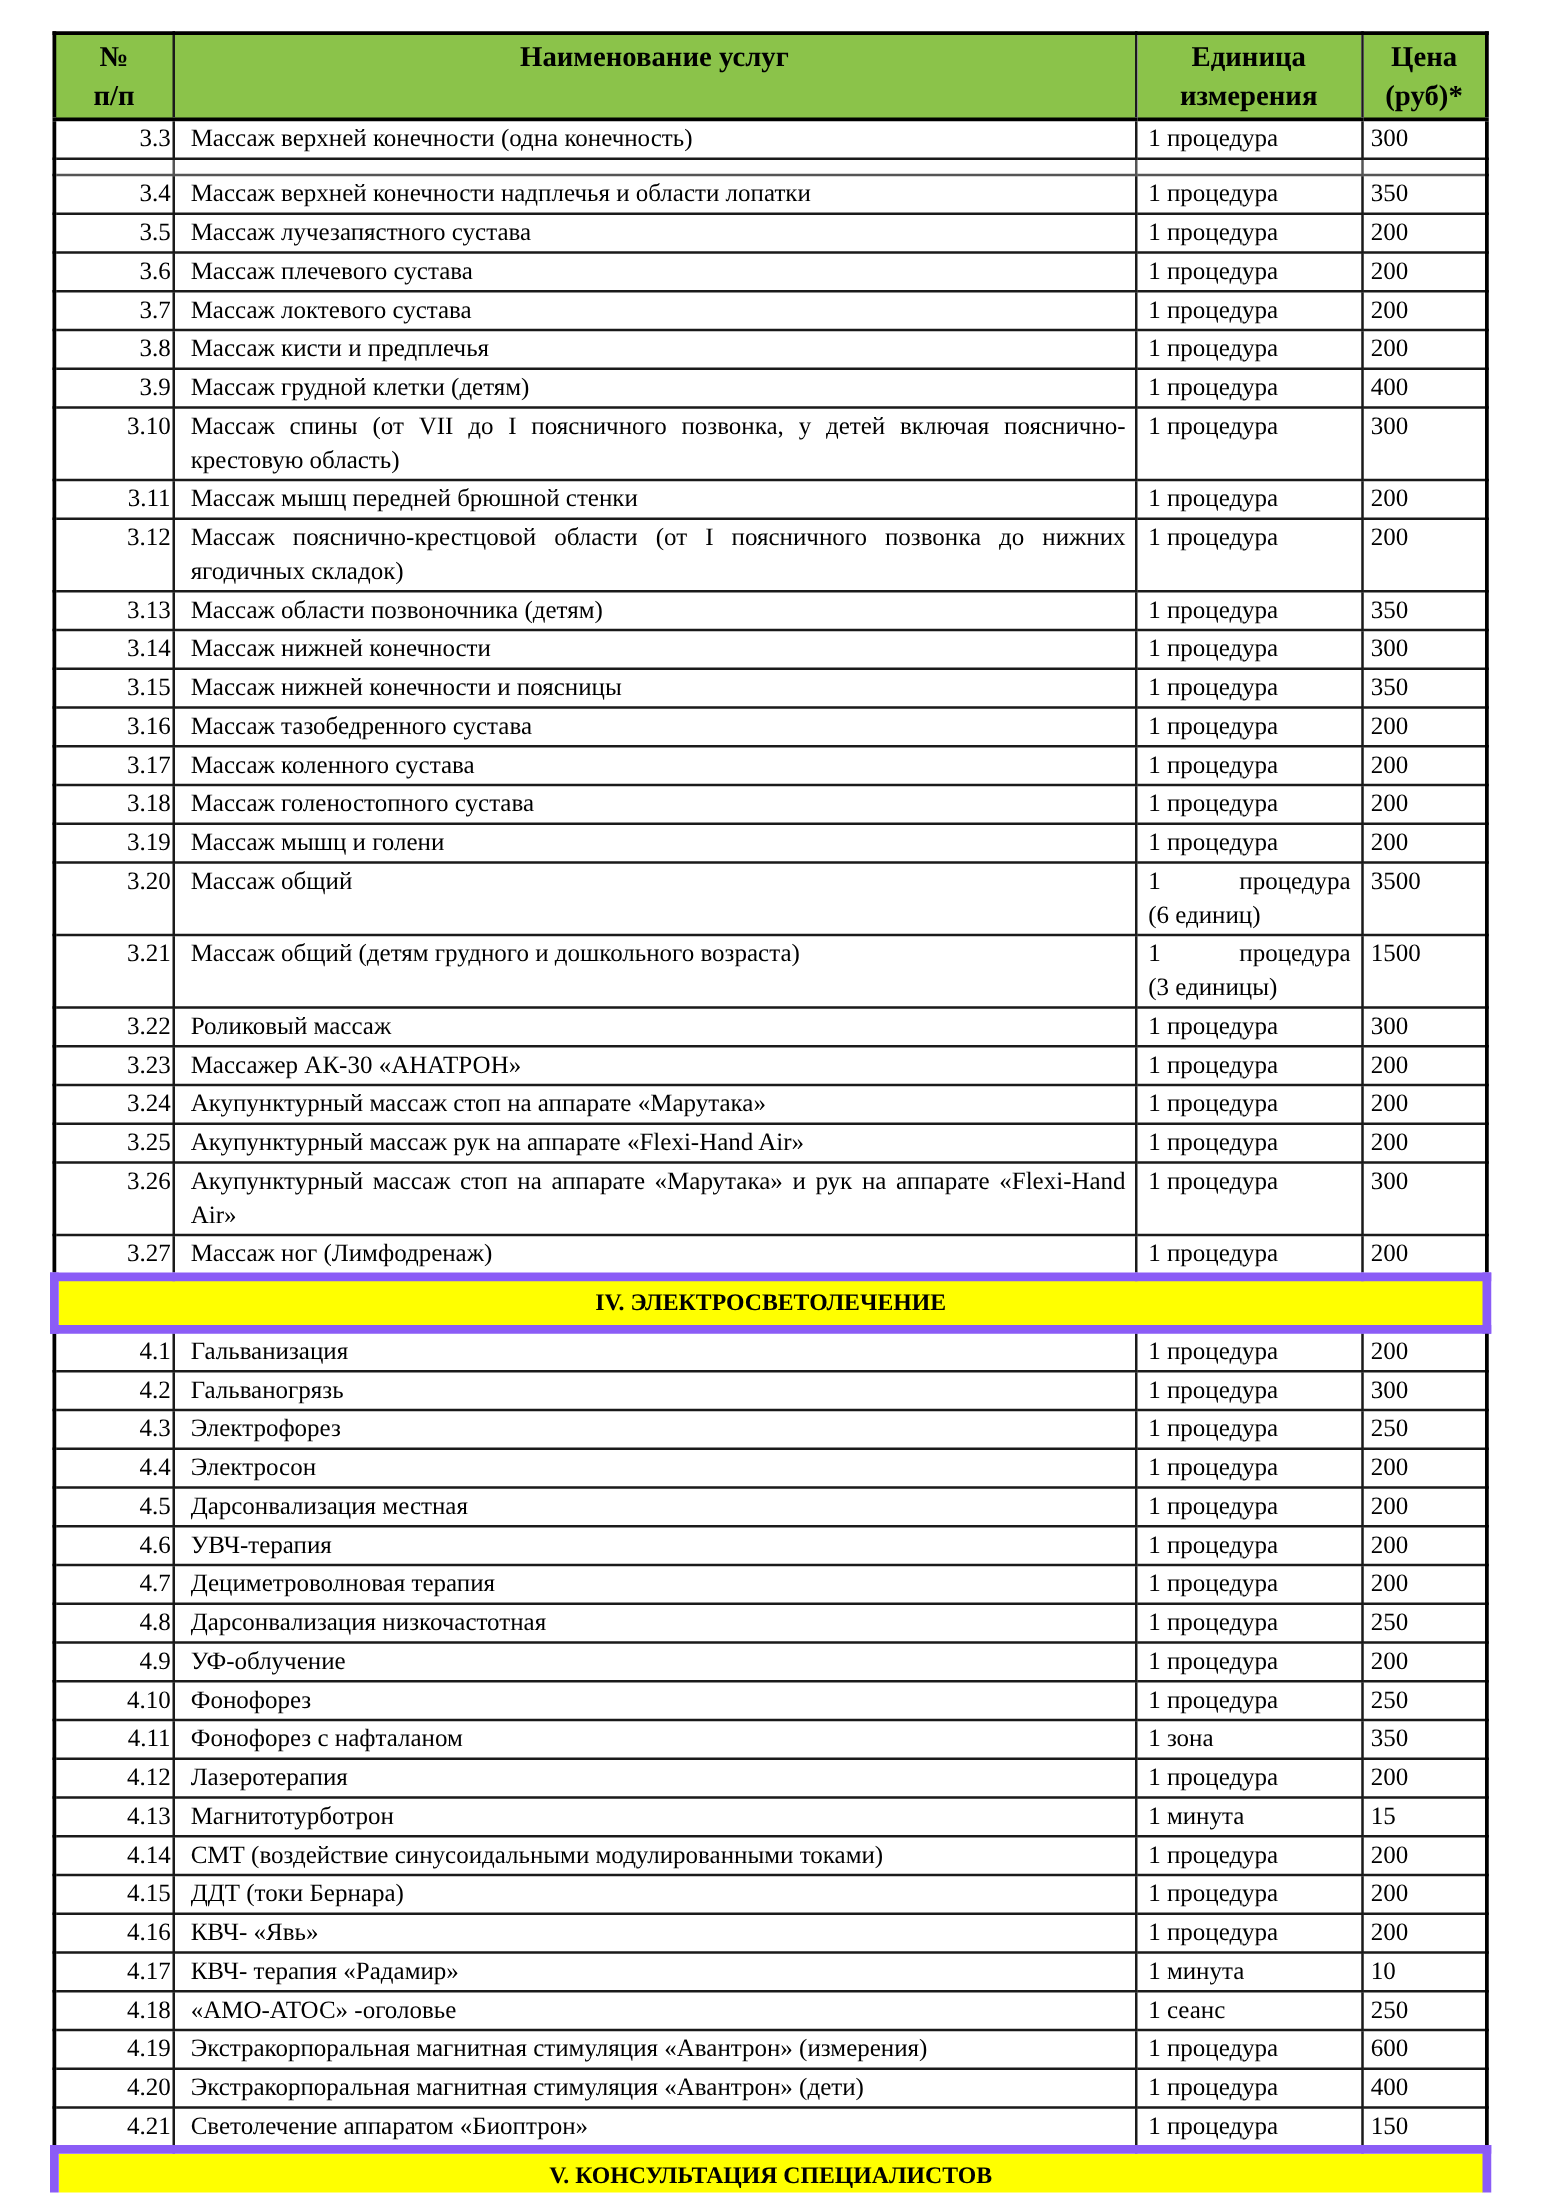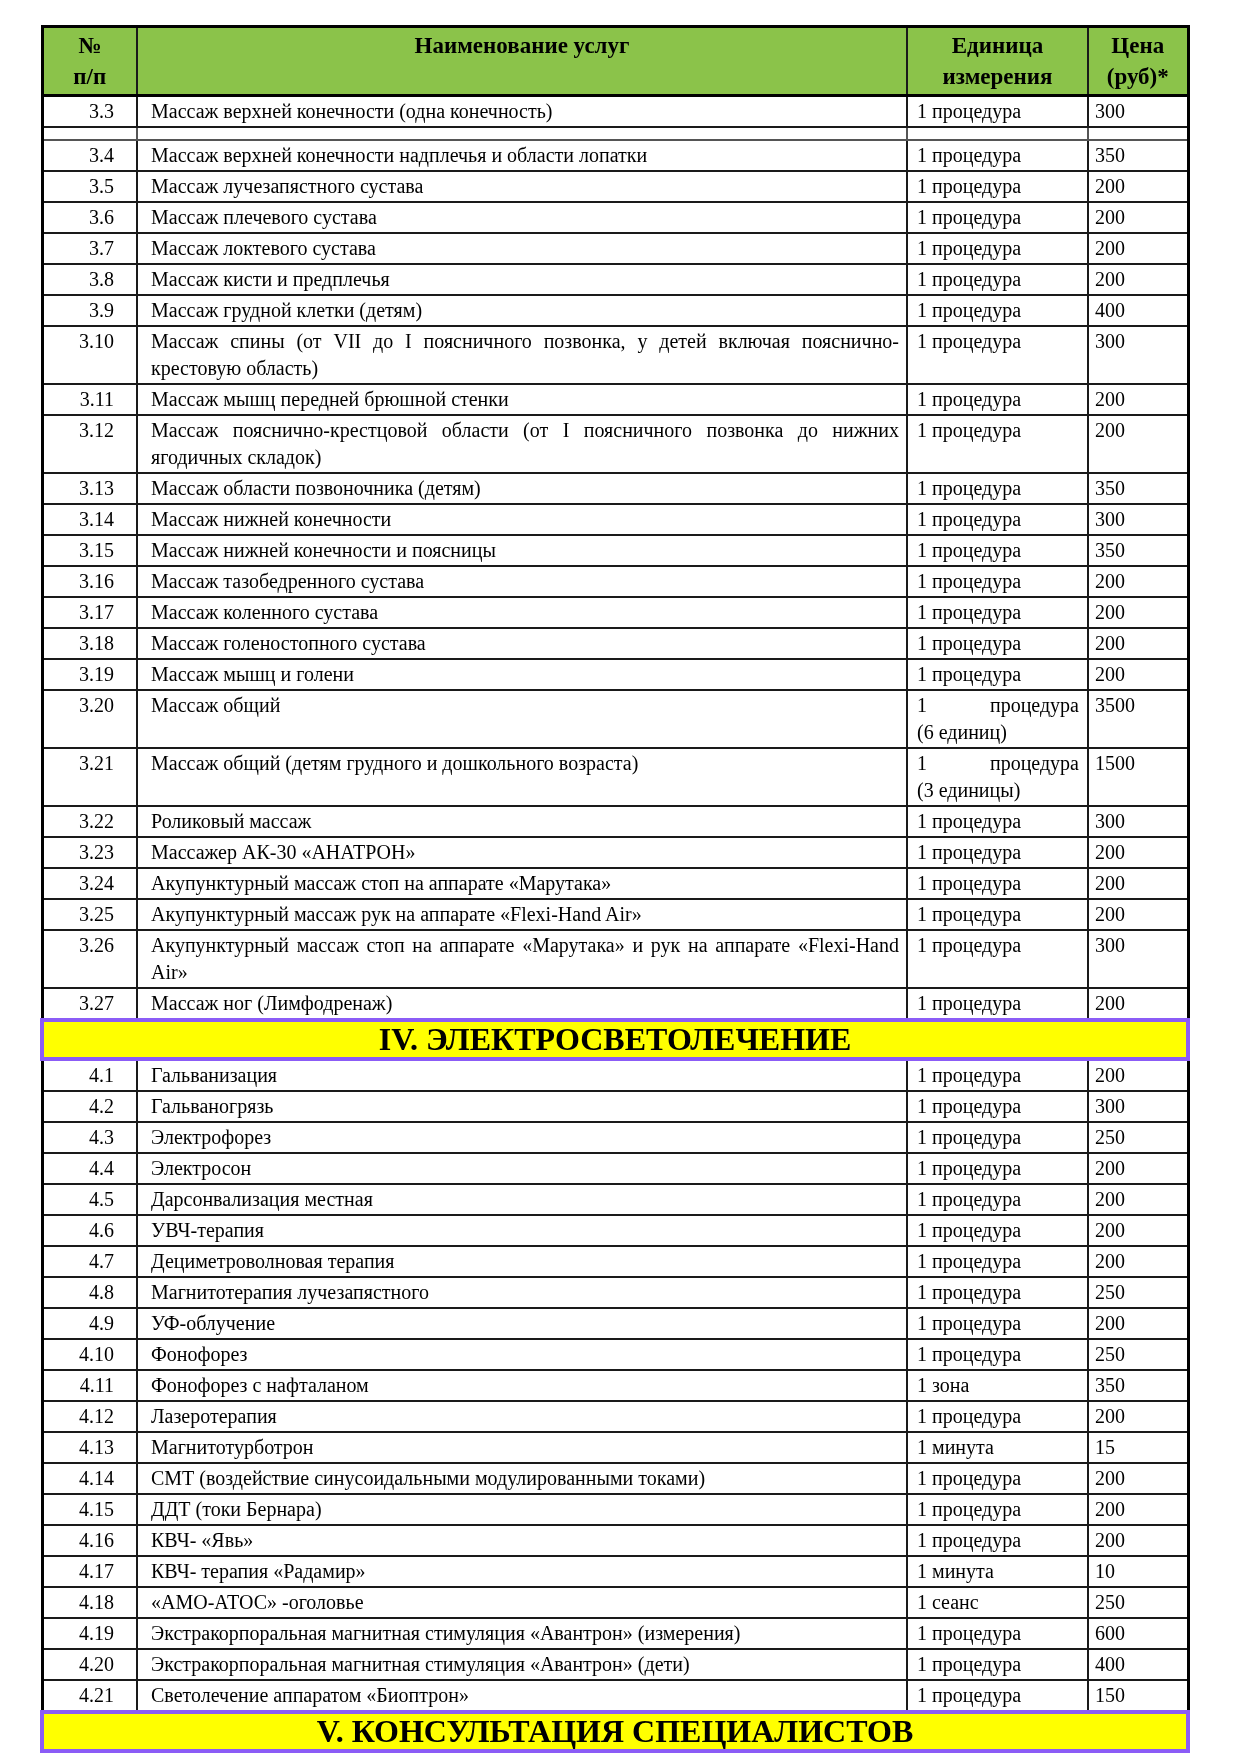--- a/index.html
+++ b/index.html
@@ -19,30 +19,30 @@
   col.c-unit{width:181px;}
   col.c-price{width:100px;}
   th,td{border:2px solid #1a1a1a;vertical-align:top;overflow:hidden;}
   thead th{
     background:var(--green,#8BC34A);
     font-weight:bold;font-size:23px;line-height:31px;
     text-align:center;padding:2px 2px;
     border-bottom:3px solid #000;
   }
   td{font-size:20px;line-height:27px;padding:1px 6px;}
-  td.num-col{text-align:right;padding-right:22px;}
+  td.num-col{text-align:right;padding-right:1px;}
   td.name-col{text-align:left;padding-left:13px;padding-right:7px;}
   tr.tall td.name-col{text-align:justify;}
   td.unit-col{text-align:left;padding-left:9px;padding-right:8px;}
   td.price-col{text-align:left;padding-right:20px;}
   .unit-spread{display:flex;justify-content:space-between;}
   tr.section-row td{
     background:var(--yellow,#FFFF00);
-    text-align:center;font-weight:bold;font-size:32px;line-height:29px;
-    padding:3px 0;border:4px solid #8b5cf6;
+    text-align:center;font-weight:bold;font-size:19px;line-height:29px;
+    padding:3px 0;border:7px solid #8b5cf6;
   }
   tr.spacer-row td{height:11px;padding:0;border-color:#555;}
 </style>
 </head>
 <body>
 
 <div class="page">
   <table class="price">
     <colgroup>
       <col class="c-num">
@@ -276,21 +276,21 @@
           <td class="price-col">200</td>
         </tr>
         <tr>
           <td class="num-col">4.7</td>
           <td class="name-col">Дециметроволновая терапия</td>
           <td class="unit-col">1 процедура</td>
           <td class="price-col">200</td>
         </tr>
         <tr>
           <td class="num-col">4.8</td>
-          <td class="name-col">Магнитотерапия лучезапястного</td>
+          <td class="name-col">Дарсонвализация низкочастотная</td>
           <td class="unit-col">1 процедура</td>
           <td class="price-col">250</td>
         </tr>
         <tr>
           <td class="num-col">4.9</td>
           <td class="name-col">УФ-облучение</td>
           <td class="unit-col">1 процедура</td>
           <td class="price-col">200</td>
         </tr>
         <tr>

